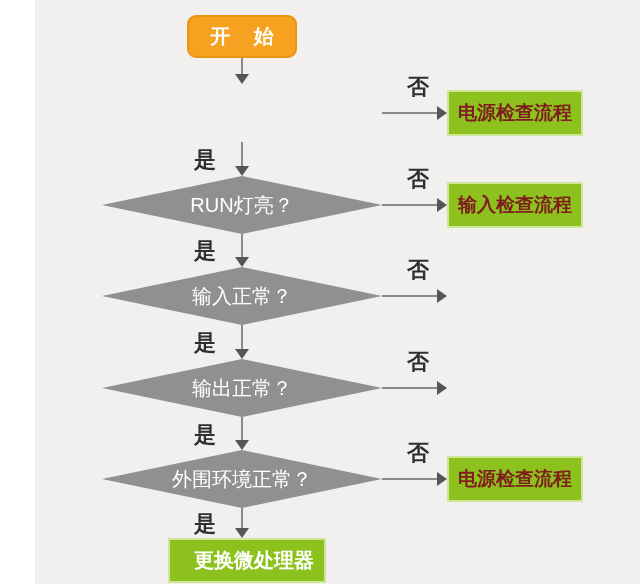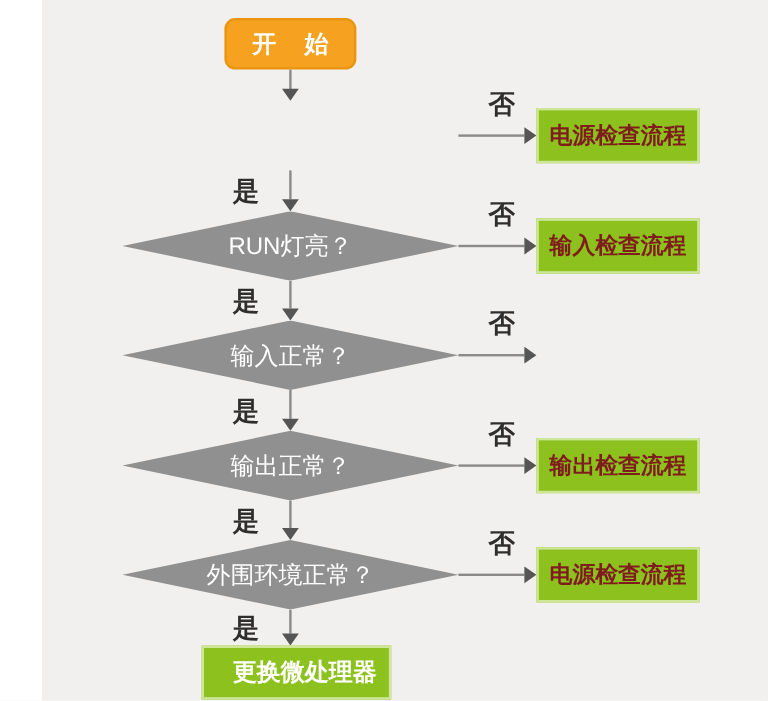--- a/index.html
+++ b/index.html
@@ -97,21 +97,20 @@
   <div class="hline" style="top:295px"></div>
   <div class="head-right" style="top:289px"></div>
   <div class="yes-label" style="top:328px">是</div>
   <div class="vline" style="top:325px;height:24px"></div>
   <div class="head-down" style="top:349px"></div>
 
   <div class="diamond" style="top:359px">输出正常？</div>
   <div class="no-label" style="top:347px">否</div>
   <div class="hline" style="top:387px"></div>
   <div class="head-right" style="top:381px"></div>
-  <div class="action-box" style="top:365px">输出检查流程</div>
   <div class="yes-label" style="top:420px">是</div>
   <div class="vline" style="top:417px;height:23px"></div>
   <div class="head-down" style="top:440px"></div>
 
   <div class="diamond" style="top:450px">外围环境正常？</div>
   <div class="no-label" style="top:438px">否</div>
   <div class="hline" style="top:478px"></div>
   <div class="head-right" style="top:472px"></div>
   <div class="action-box" style="top:456px">电源检查流程</div>
   <div class="yes-label" style="top:509px">是</div>

